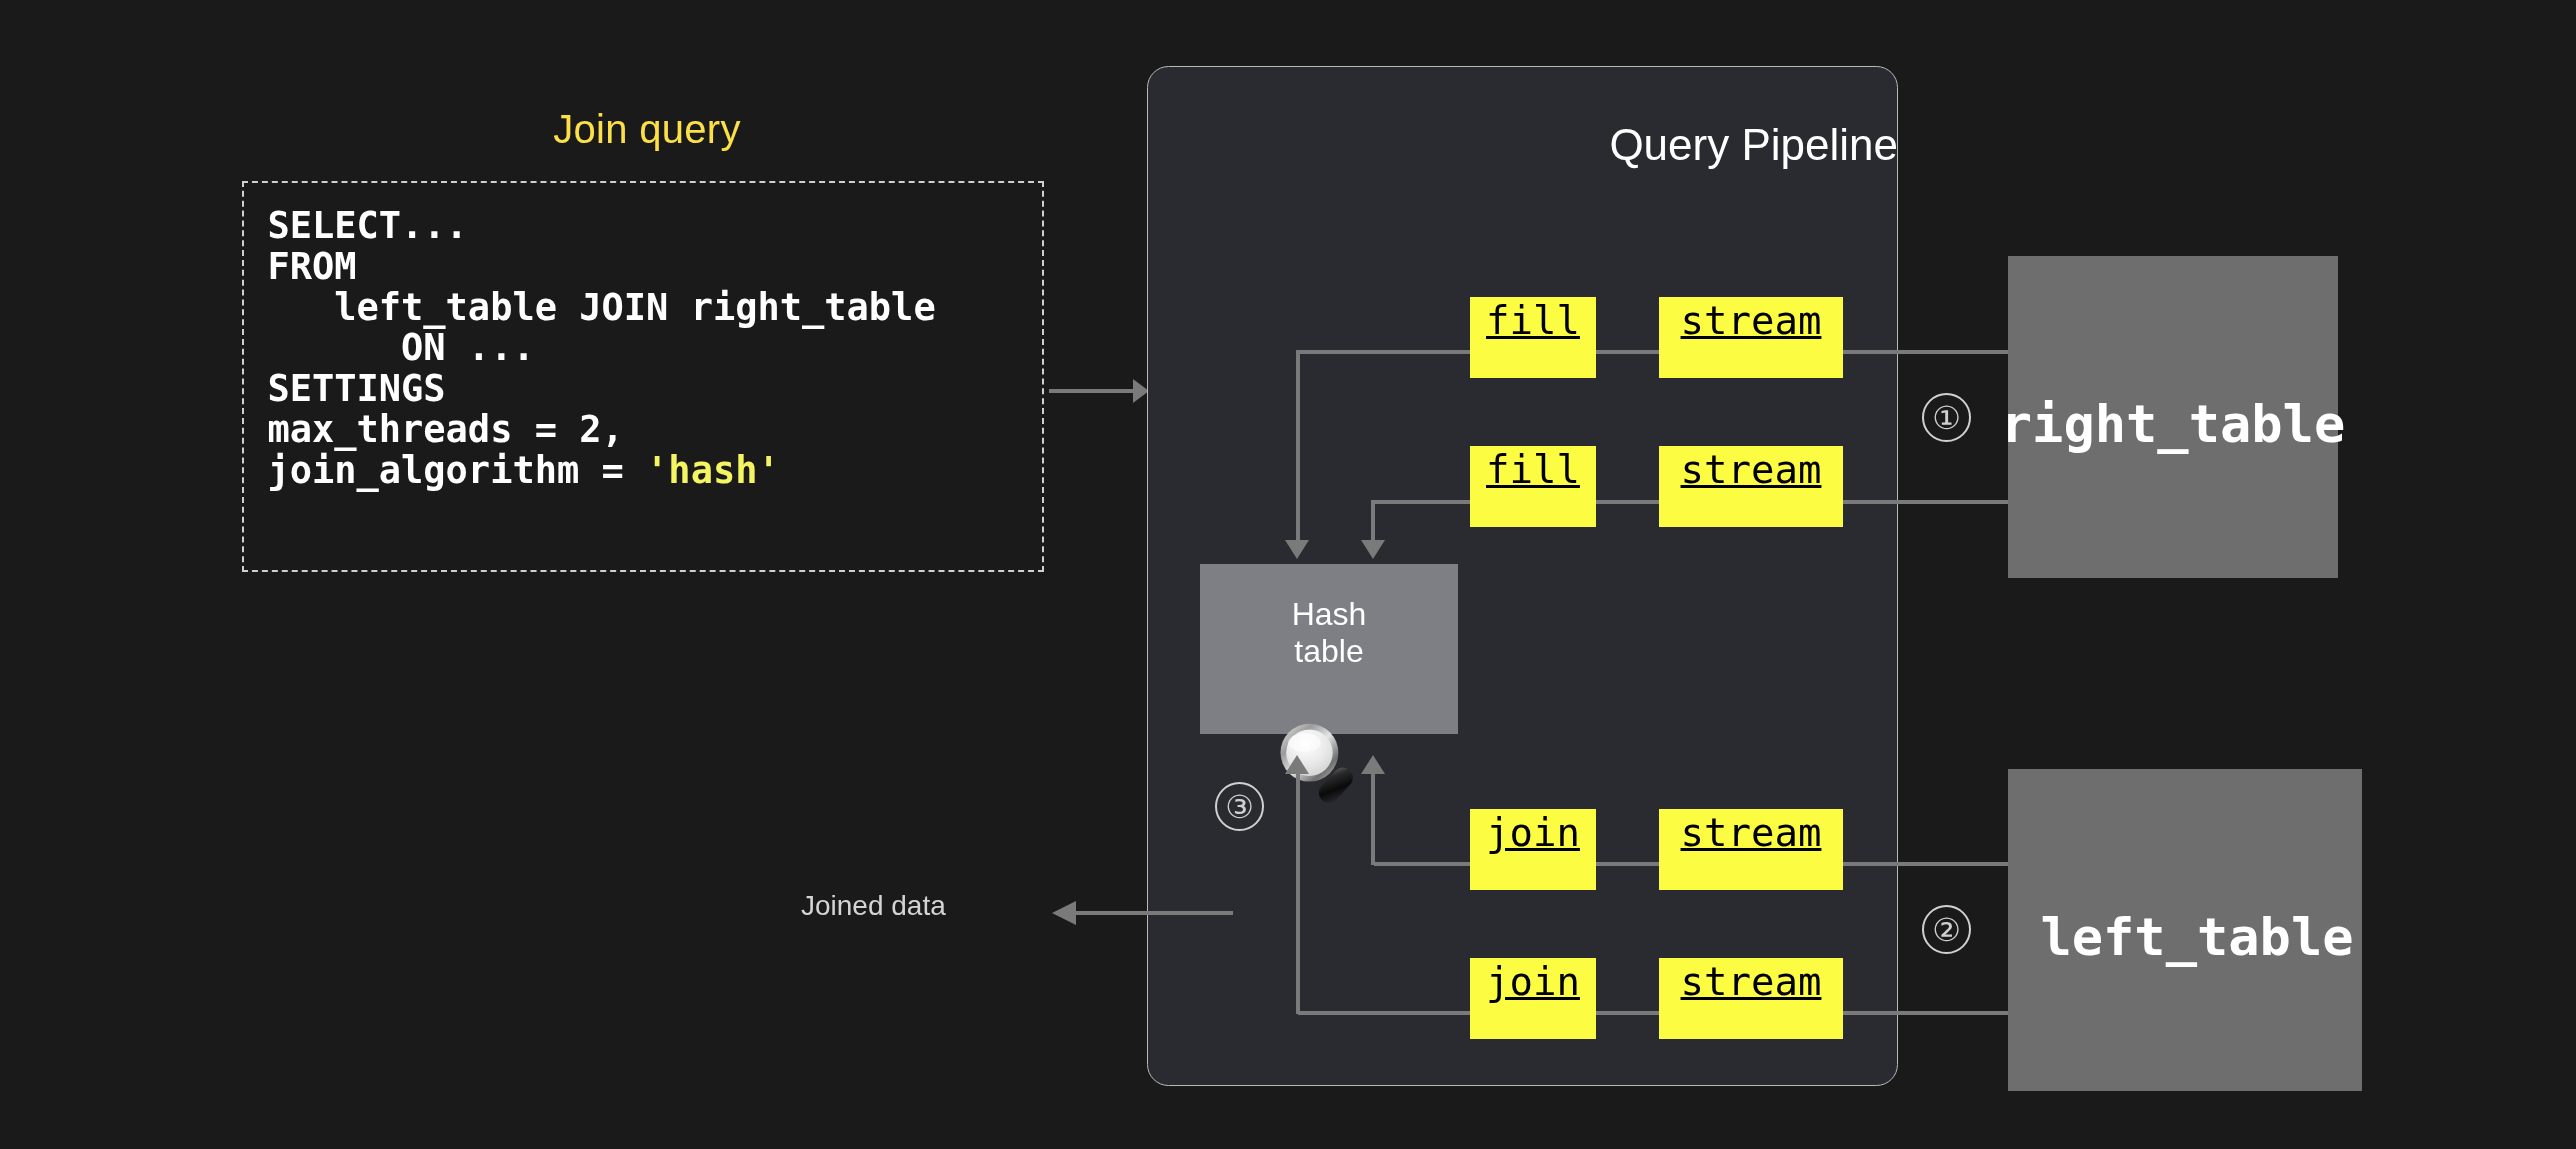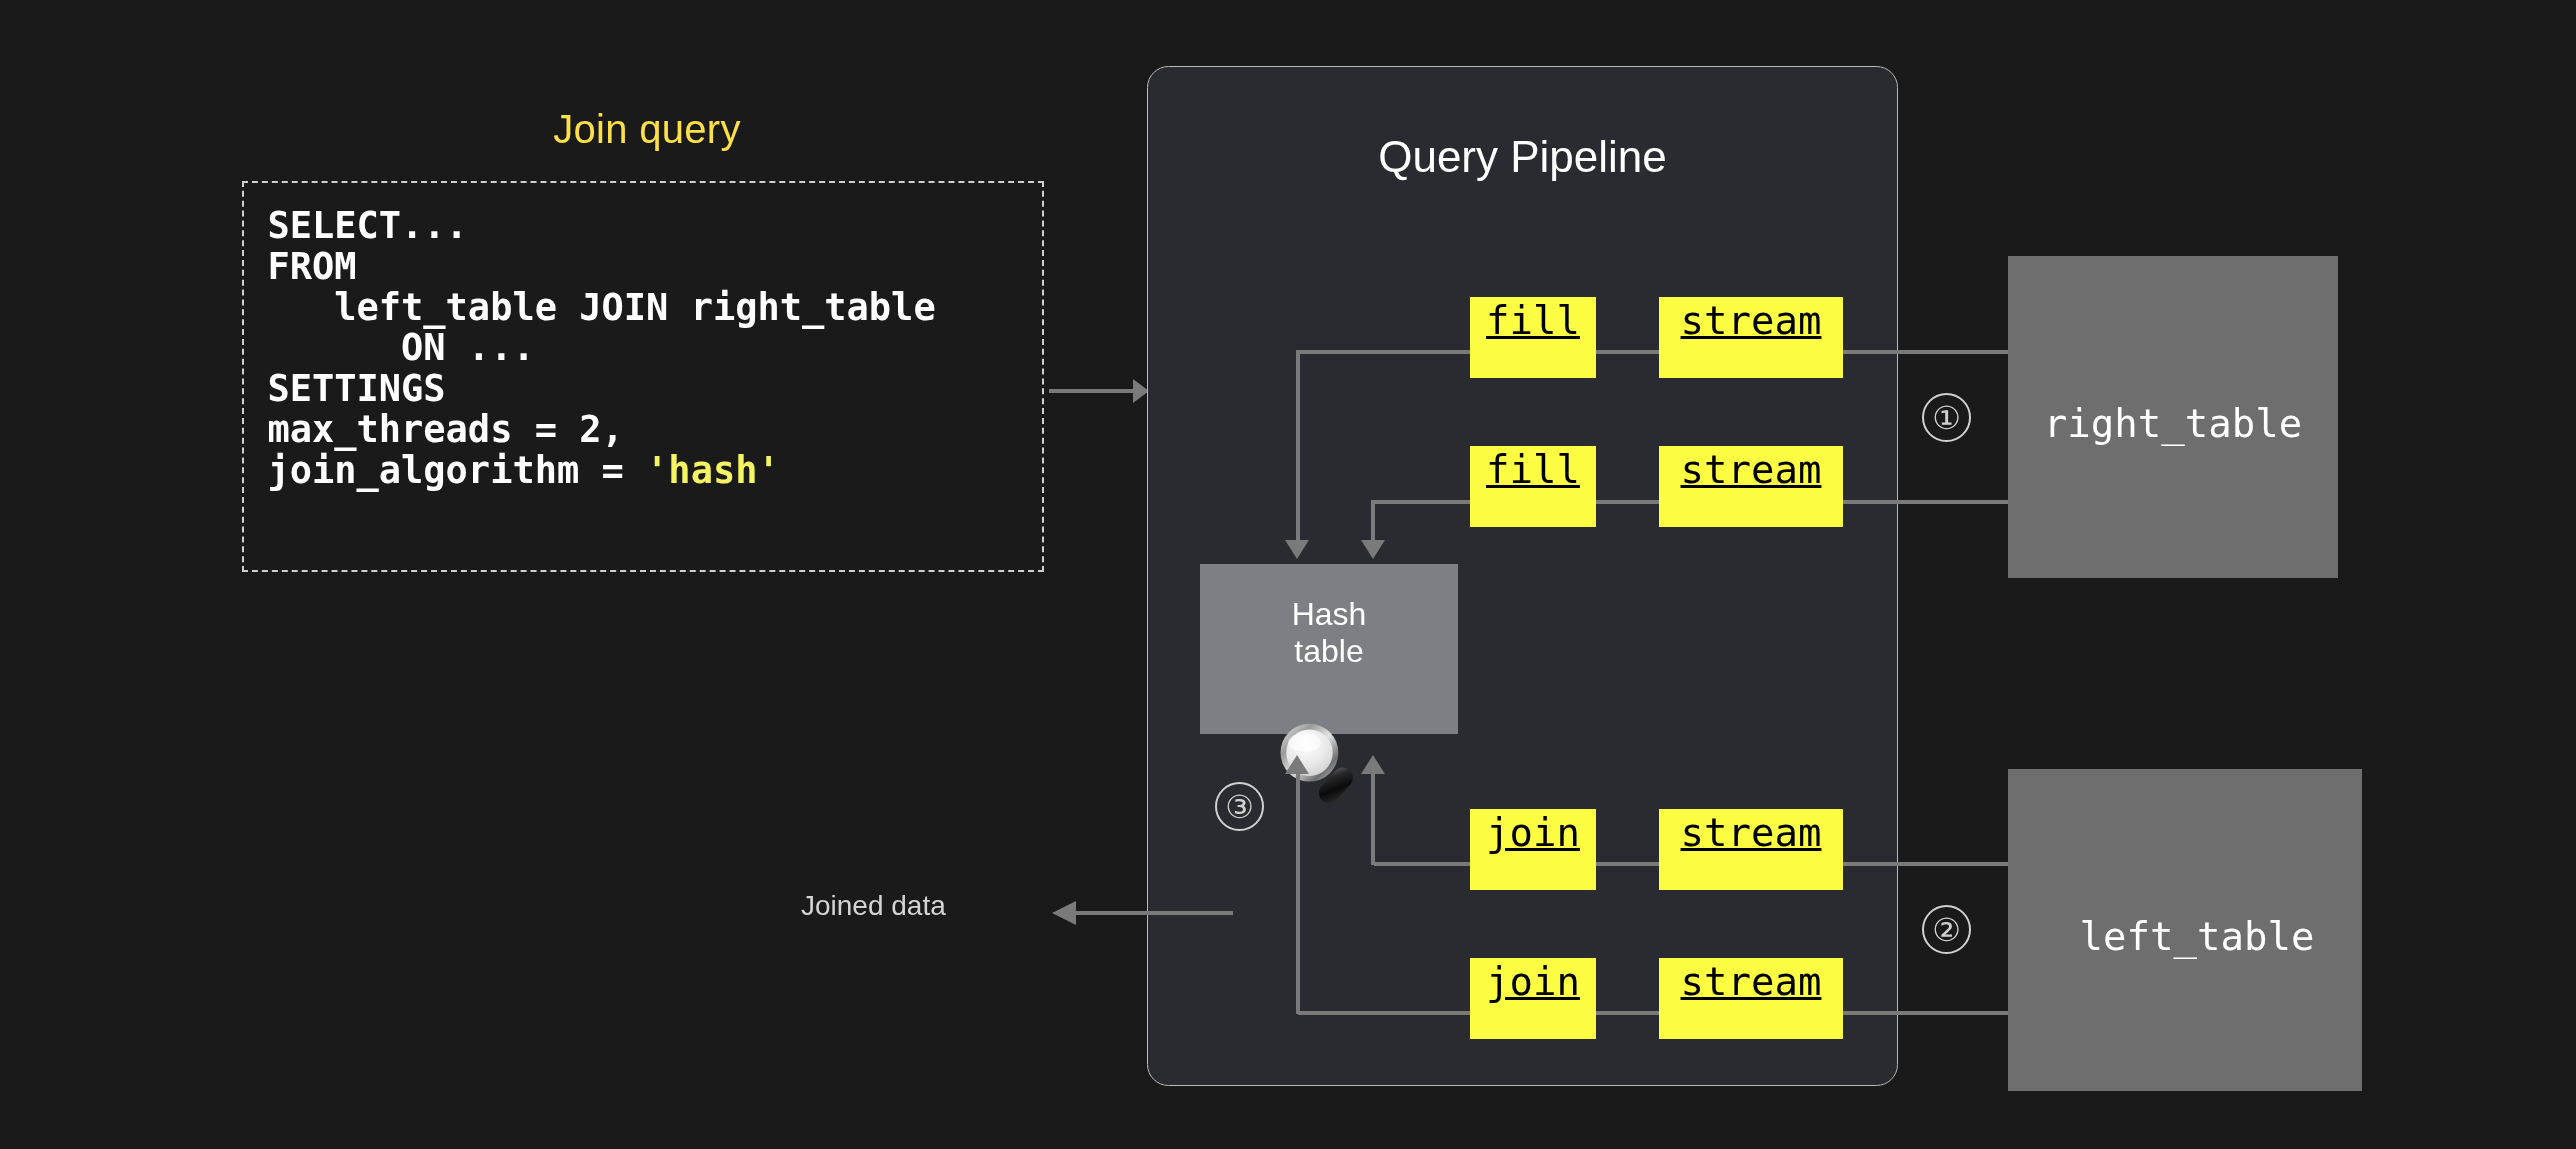--- a/index.html
+++ b/index.html
@@ -47,22 +47,22 @@
   
   #pipeline-panel{
     left:1147px; top:66px;
     width:751px; height:1020px;
     background:#292b31;
     border:1.9px solid #b9b9b9;
     border-radius:21.5px;
     box-sizing:border-box;
   }
   #pipeline-title{
-    left:1147px; top:132px; width:751px;
-    text-align:center;
+    left:1147px; top:120px; width:751px;
+    text-align:right;
     color:#ffffff;
     font-size:44px;
     white-space:nowrap;
   }
 
   
   #hash-table-box{
     left:1200px; top:564px;
     width:258px; height:170px;
     background:#7d7f85;
@@ -105,21 +105,21 @@
   }
 
   
   .tablebox{
     position:absolute;
     background:#6e6e6e;
     display:flex;align-items:center;justify-content:center;
   }
   .tablebox span{
     font-family:"DejaVu Sans Mono", monospace;
-    font-size:39px;font-weight:400;color:#ffffff;
+    font-size:52px;font-weight:700;color:#ffffff;
     white-space:nowrap;
     margin-top:13px;
   }
 
   
   .circlemark{
     position:absolute;
     width:49px;height:49px;
     border:2.5px solid #d0d0d0;
     border-radius:50%;

